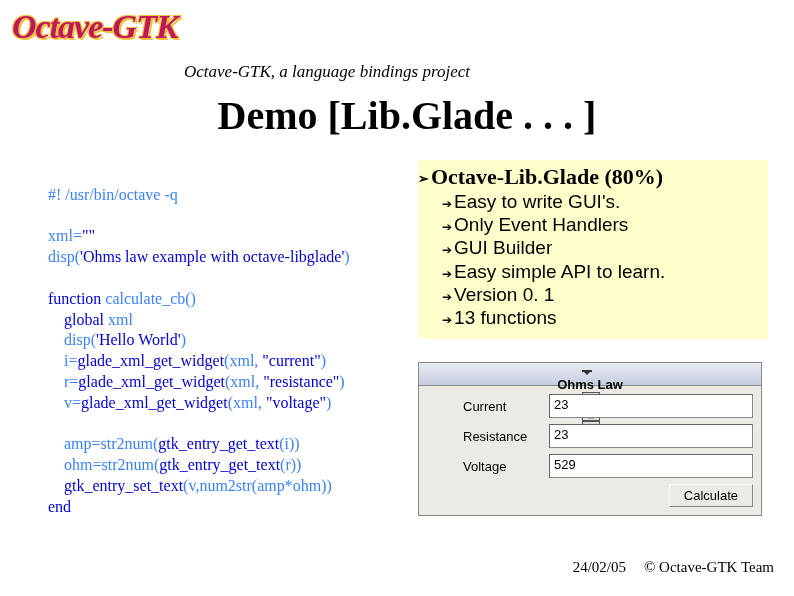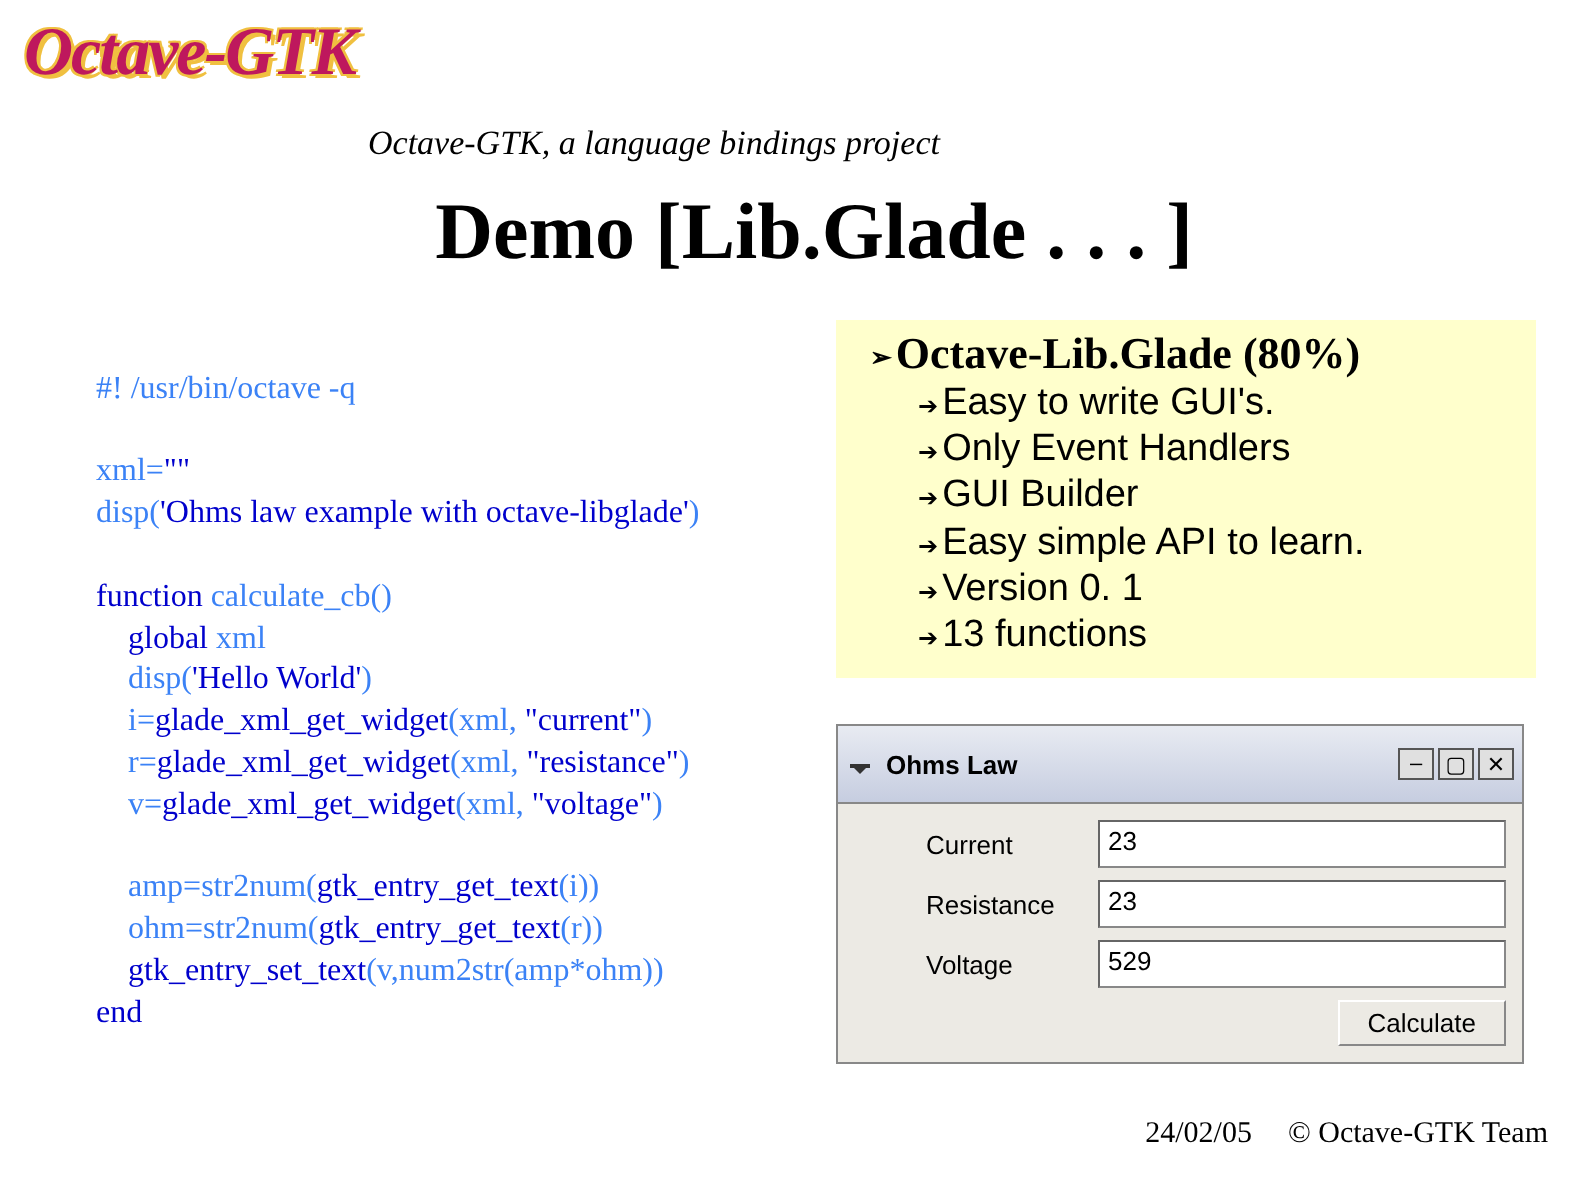--- a/index.html
+++ b/index.html
@@ -55,21 +55,21 @@
   }
   .code .blue { color: #0000cc; }
   .code .black { color: #3b82f6; }
 
   .right-block {
     position: absolute;
     top: 160px;
     left: 418px;
     width: 350px;
     background: #ffffcc;
-    padding: 4px 6px 10px 17px;
+    padding: 4px 6px 10px 0;
     box-sizing: border-box;
   }
   .feature-title {
     font-size: 22px;
     font-weight: bold;
   }
   .feature-title .arrow {
     font-size: 13px;
     vertical-align: middle;
     margin-right: 2px;
@@ -89,25 +89,26 @@
     position: absolute;
     top: 362px;
     left: 418px;
     width: 344px;
     font-family: Arial, sans-serif;
     font-size: 13px;
   }
   .gui-titlebar {
     background: linear-gradient(#e8ebf2, #c6cde0);
     border: 1px solid #888;
-    height: 40px;
+    height: 24px;
     display: flex;
     align-items: center;
     padding: 0 4px;
     box-sizing: border-box;
+    flex-direction: column;
   }
   .menu-icon {
     width: 14px; height: 14px;
     display: inline-block;
     margin-right: 6px;
   }
   .menu-icon svg { display:block; }
   .gui-title {
     font-weight: bold;
     flex: 1;

